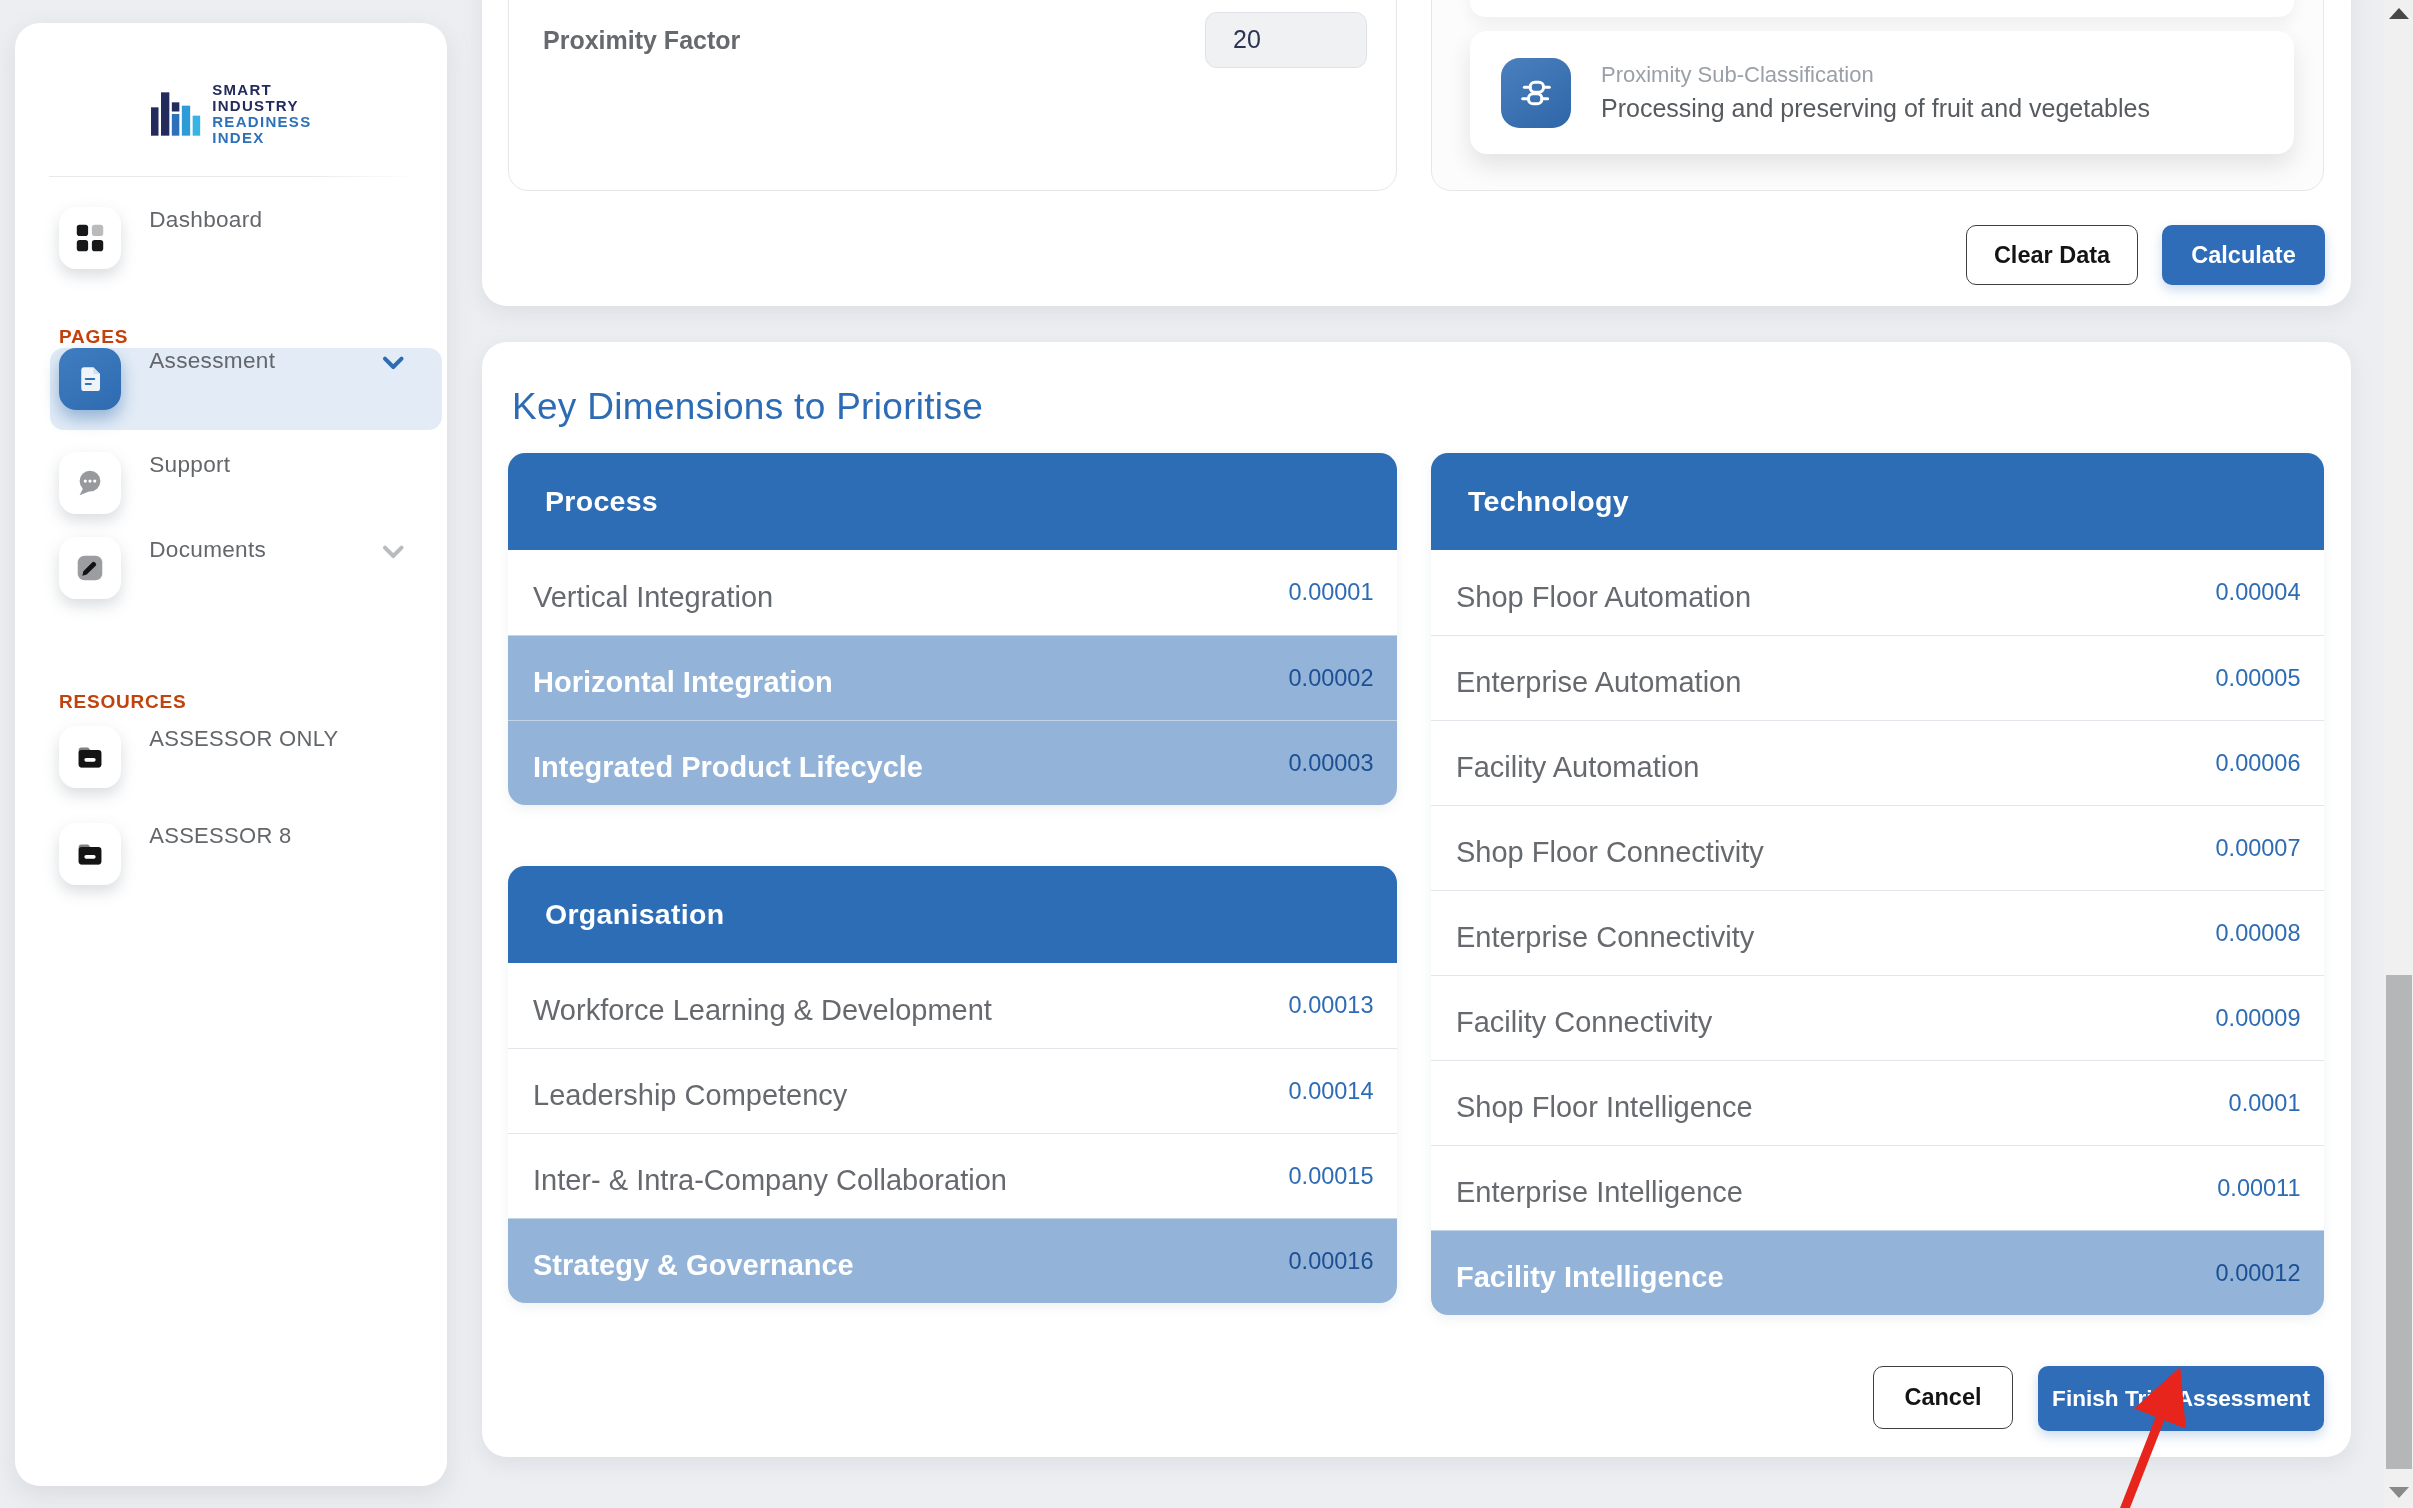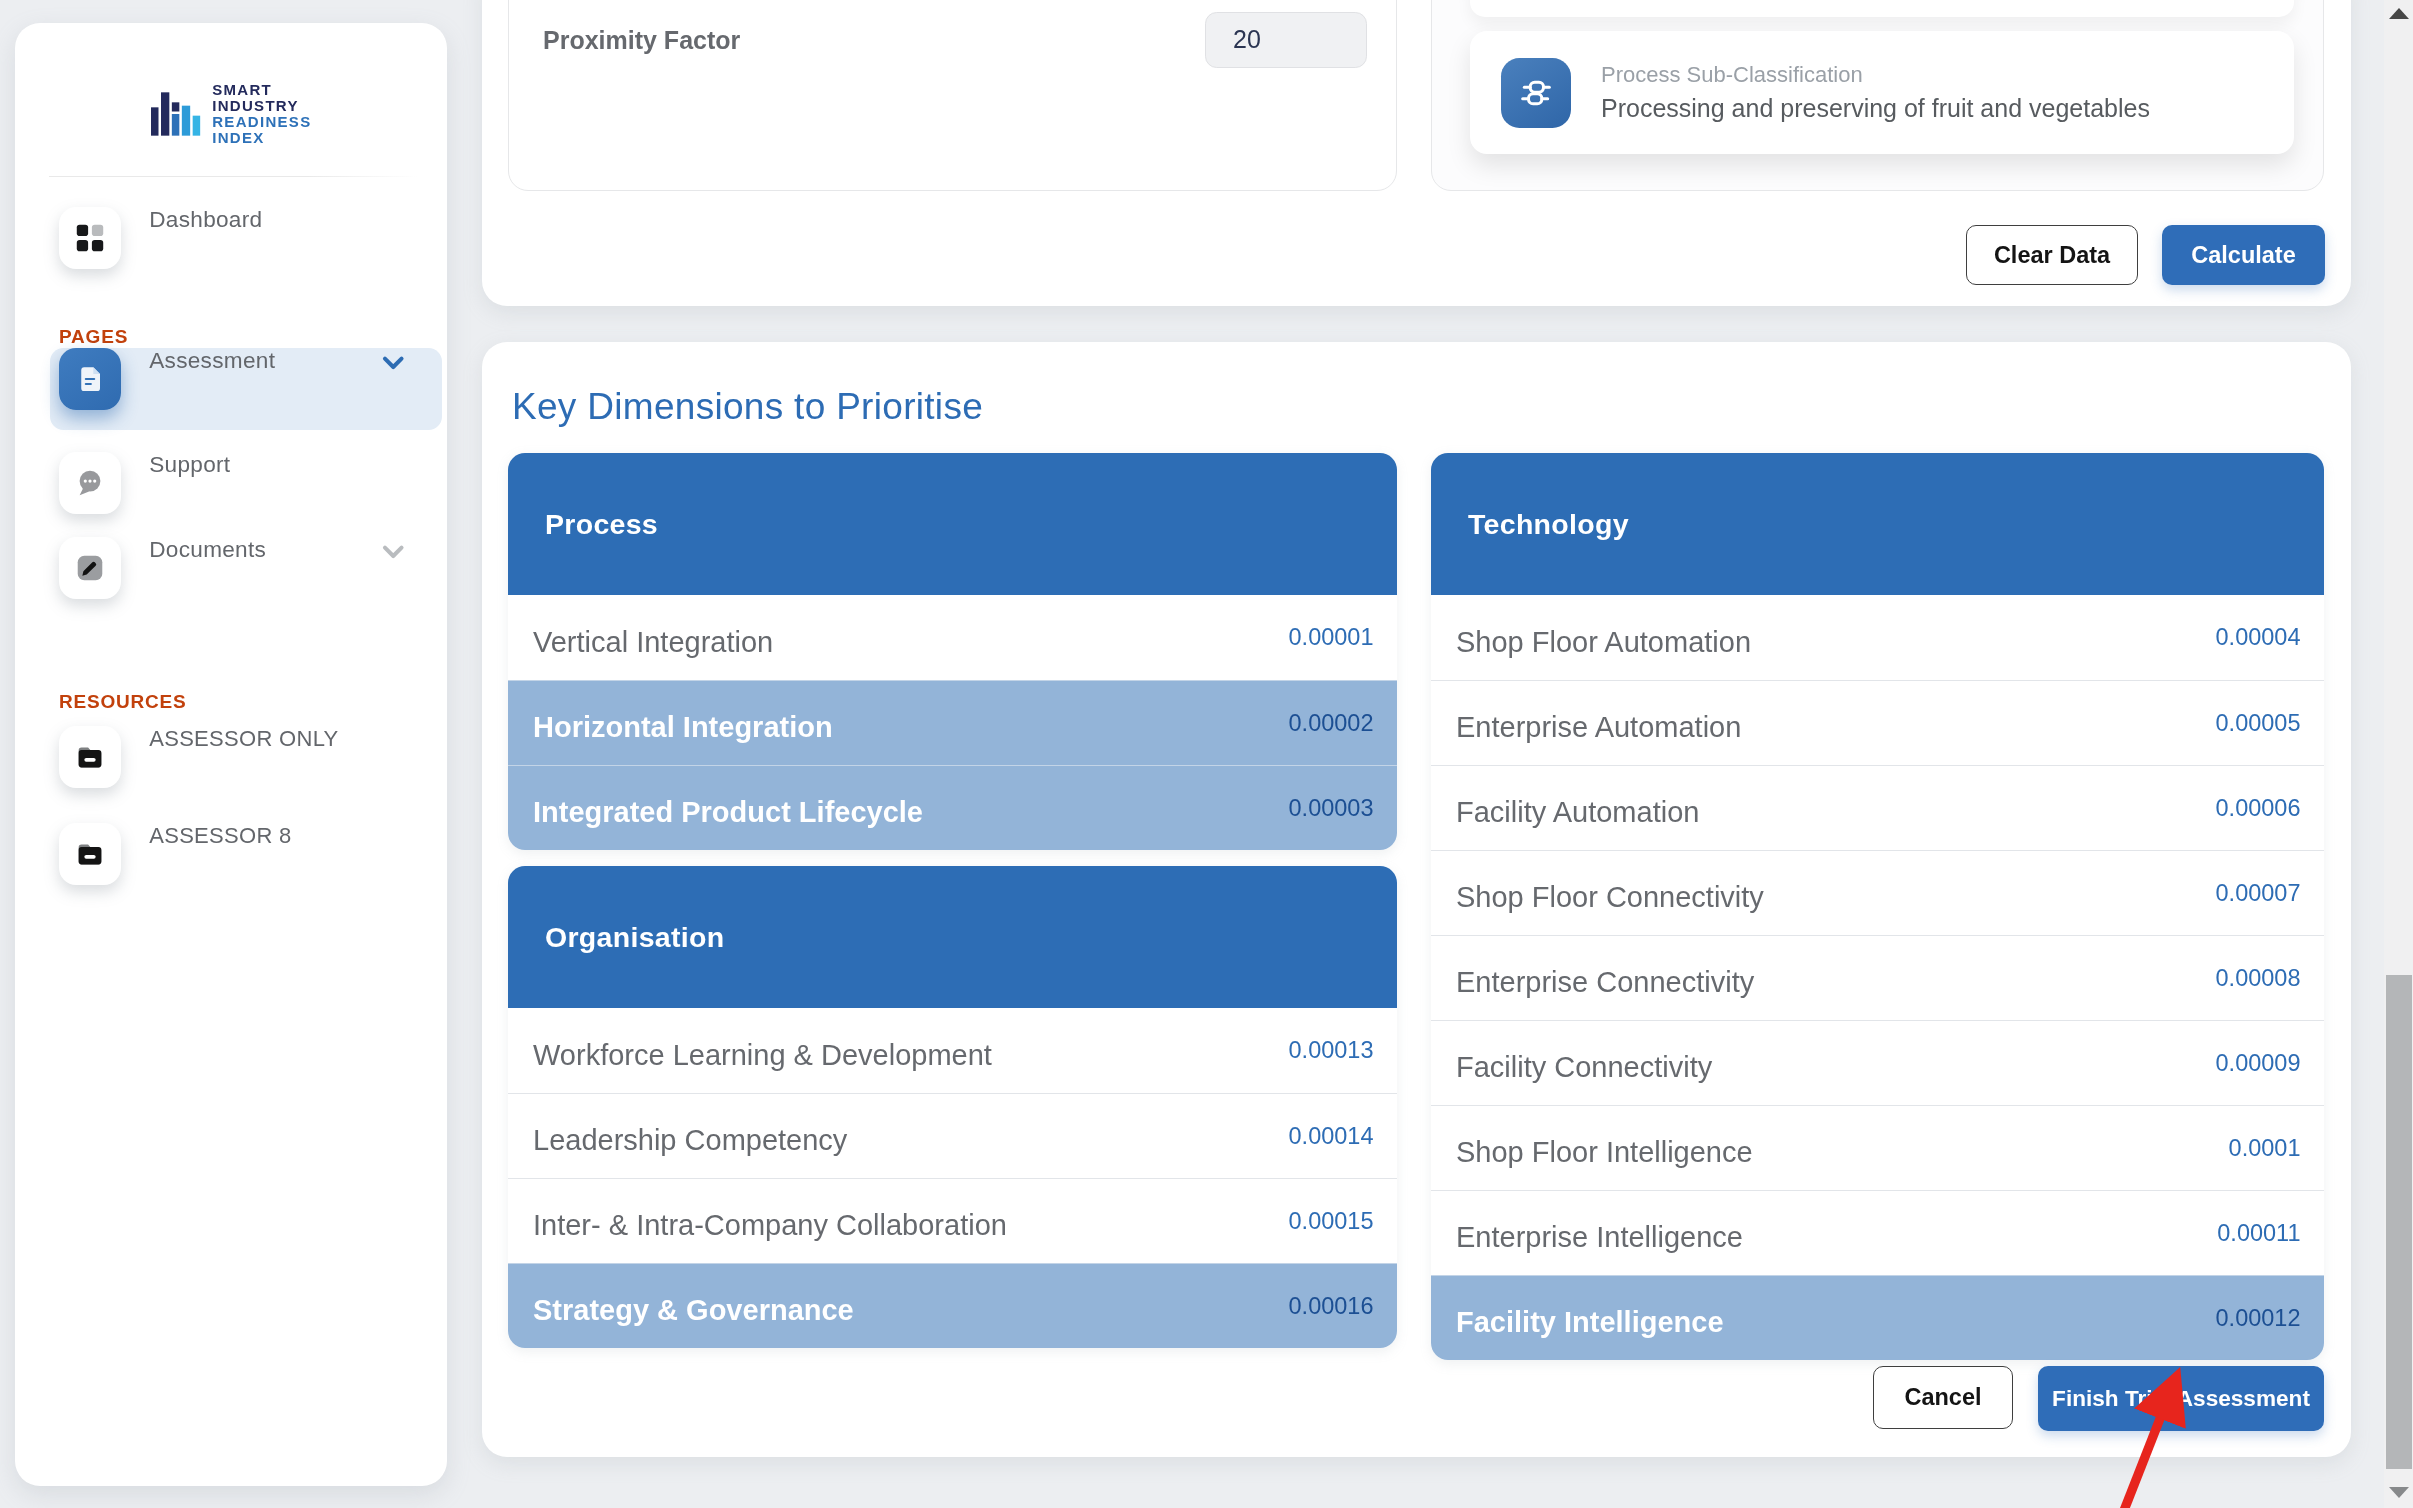--- a/index.html
+++ b/index.html
@@ -66,21 +66,21 @@
   .btn-blue { background:#2f6db8; color:#ffffff; box-shadow:0 5px 11.7px rgba(47,109,184,0.25); }
   .clear-btn   { left:1966px; top:225px; width:172px; height:60px; font-size:23.5px; }
   .calc-btn    { left:2162px; top:225px; width:163px; height:60px; font-size:23.5px; }
   .cancel-btn  { left:1873px; top:1366px; width:140px; height:63px; font-size:23.5px; }
   .finish-btn  { left:2038px; top:1366px; width:286px; height:65px; font-size:22.6px; }
 
   .kd-title { left:512px; top:386px; font-size:37px; font-weight:500; color:#2d6cb4; letter-spacing:0.3px; }
 
   
   .dim-table { position:absolute; width:889px; border-radius:17px; box-shadow:0 3.4px 11.7px rgba(150,158,168,0.15); }
-  .dim-header { height:142px; background:#2d6db5; border-radius:17px 17px 0 0; display:flex; align-items:center; padding-left:37px; color:#fff; font-size:28.5px; font-weight:bold; letter-spacing:0.3px; }
+  .dim-header { height:97px; background:#2d6db5; border-radius:17px 17px 0 0; display:flex; align-items:center; padding-left:37px; color:#fff; font-size:28.5px; font-weight:bold; letter-spacing:0.3px; }
   .dim-row { height:85px; background:#fff; display:flex; align-items:center; justify-content:space-between; padding:0 23.5px 0 25px; border-top:1.7px solid #e2e5e9; }
   .dim-row:last-child { border-radius:0 0 17px 17px; }
   .dim-row .lbl { font-size:29px; color:#66696e;margin-top:9px; }
   .dim-row .val { font-size:23.5px; color:#2d6cb4; }
   .dim-row.hl { background:#93b4d8; border-top-color:#c3d4e7; }
   .dim-row.hl .lbl { color:#ffffff; font-weight:bold; }
   .dim-row.hl .val { color:#1c4f93; }
   .t-process { left:508px; top:453px; }
   .t-organisation { left:508px; top:866px; }
   .t-technology { left:1431px; top:453px; width:893px; }
@@ -216,21 +216,21 @@
         <line x1="10" y1="17" x2="17" y2="17"></line>
           <line x1="33" y1="17" x2="40" y2="17"></line>
         <rect x="17" y="11" width="16" height="12" rx="5.5"></rect>
         <line x1="8" y1="31" x2="15" y2="31"></line>
           <line x1="31" y1="31" x2="38" y2="31"></line>
         <rect x="15" y="25" width="16" height="12" rx="5.5"></rect>
       </g>
     </svg>
   </div>
   <div class="industry-texts">
-    <div class="industry-label">Process Sub-Classification</div>
+    <div class="industry-label">Proximity Sub-Classification</div>
     <div class="industry-value">Processing and preserving of fruit and vegetables</div>
   </div>
 </div>
 
 <div class="abs btn btn-outline clear-btn">Clear Data</div>
 <div class="abs btn btn-blue calc-btn">Calculate</div>
 
 <div class="abs kd-title">Key Dimensions to Prioritise</div>
 
 <div class="dim-table t-process">

